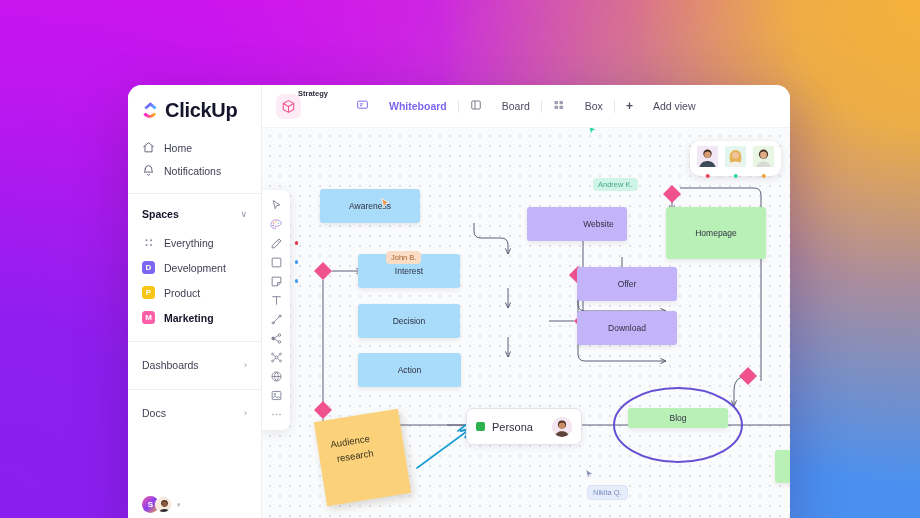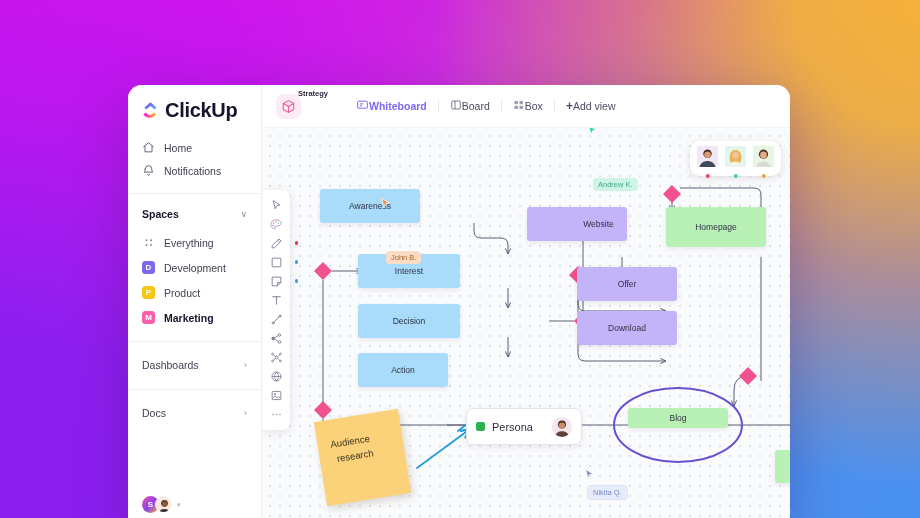--- a/index.html
+++ b/index.html
@@ -74,21 +74,21 @@
   .caret-sm { margin-left:5px; color:#b4b6c4; font-size:7px; }
 
   
   .main { flex: 1; display: flex; flex-direction: column; min-width:0; position:relative; }
   .topbar { height: 43px; display: flex; align-items: center; padding: 0 0 0 14px; background:#fff; flex:none; border-bottom: 1px solid #f2f3f6;}
   .proj { display:flex; align-items:flex-start; gap: 2px; margin-right: 44px; position:relative; }
   .proj-badge { width: 25px; height:25px; border-radius:7px; background:#fdecf5; display:flex;align-items:center;justify-content:center; flex:none;}
   .proj-name { position:absolute; left:22px; top:-5px; font-size: 7.5px; color:#2b2d3f; font-weight:600; white-space:nowrap;}
 
   .view-tabs { display:flex; align-items:center; gap:0; }
-  .vtab { display:flex; align-items:center; gap:0; padding: 0 11px; font-size:10.5px; color:#4a4c60; cursor:pointer; height:22px;}
+  .vtab { display:flex; align-items:center; gap:20px; padding: 0 11px; font-size:10.5px; color:#4a4c60; cursor:pointer; height:22px;}
   .vtab.active { color:#7b68ee; font-weight:600; }
   .vdiv { width:1px; height:13px; background:#e6e7ee; }
   .vtab .plus { font-size:12px; color:#4a4c60; font-weight:600; line-height:1;}
 
   
   .canvas {
     flex:1; position:relative; overflow:hidden;
     background-color:#fafbfc;
     background-image: radial-gradient(#dfe1ea 0.9px, transparent 0.9px);
     background-size: 10px 10px;
@@ -472,25 +472,25 @@
               <circle cx="5.5" cy="12" r="1.5"></circle>
               <circle cx="12" cy="12" r="1.5"></circle>
               <circle cx="18.5" cy="12" r="1.5"></circle>
             </svg>
         </div>
       </div>
 
       <div class="node n-blue" style="left:58px;  top:61px;  width:100px; height:34px;">Awareness</div>
       <div class="node n-blue" style="left:96px;  top:126px; width:102px; height:34px;">Interest</div>
       <div class="node n-blue" style="left:96px;  top:176px; width:102px; height:34px;">Decision</div>
-      <div class="node n-blue" style="left:96px;  top:225px; width:90px; height:34px;">Action</div>
+      <div class="node n-blue" style="left:96px;  top:225px; width:103px; height:34px;">Action</div>
       <div class="node n-purple" style="left:265px; top:79px;  width:100px; height:34px;padding-left:43px;">Website</div>
       <div class="node n-purple" style="left:315px; top:139px; width:100px; height:34px;">Offer</div>
       <div class="node n-purple" style="left:315px; top:183px; width:100px; height:34px;">Download</div>
-      <div class="node n-green" style="left:404px; top:79px;  width:100px; height:40px;">Homepage</div>
+      <div class="node n-green" style="left:404px; top:79px;  width:100px; height:52px;">Homepage</div>
       <div class="node n-green" style="left:366px; top:280px; width:100px; height:20px;">Blog</div>
       <div class="node n-green" style="left:513px; top:322px; width:24px; height:33px;"></div>
 
       <div class="sticky" style="left:58px; top:287px; width:85px; height:85px;">
         <div>Audience</div>
         <div style="padding-left:4px">research</div>
       </div>
 
       <div class="persona-card" style="left:204px; top:280px; width:116px; height:37px;">
         <span class="persona-sq"></span>

